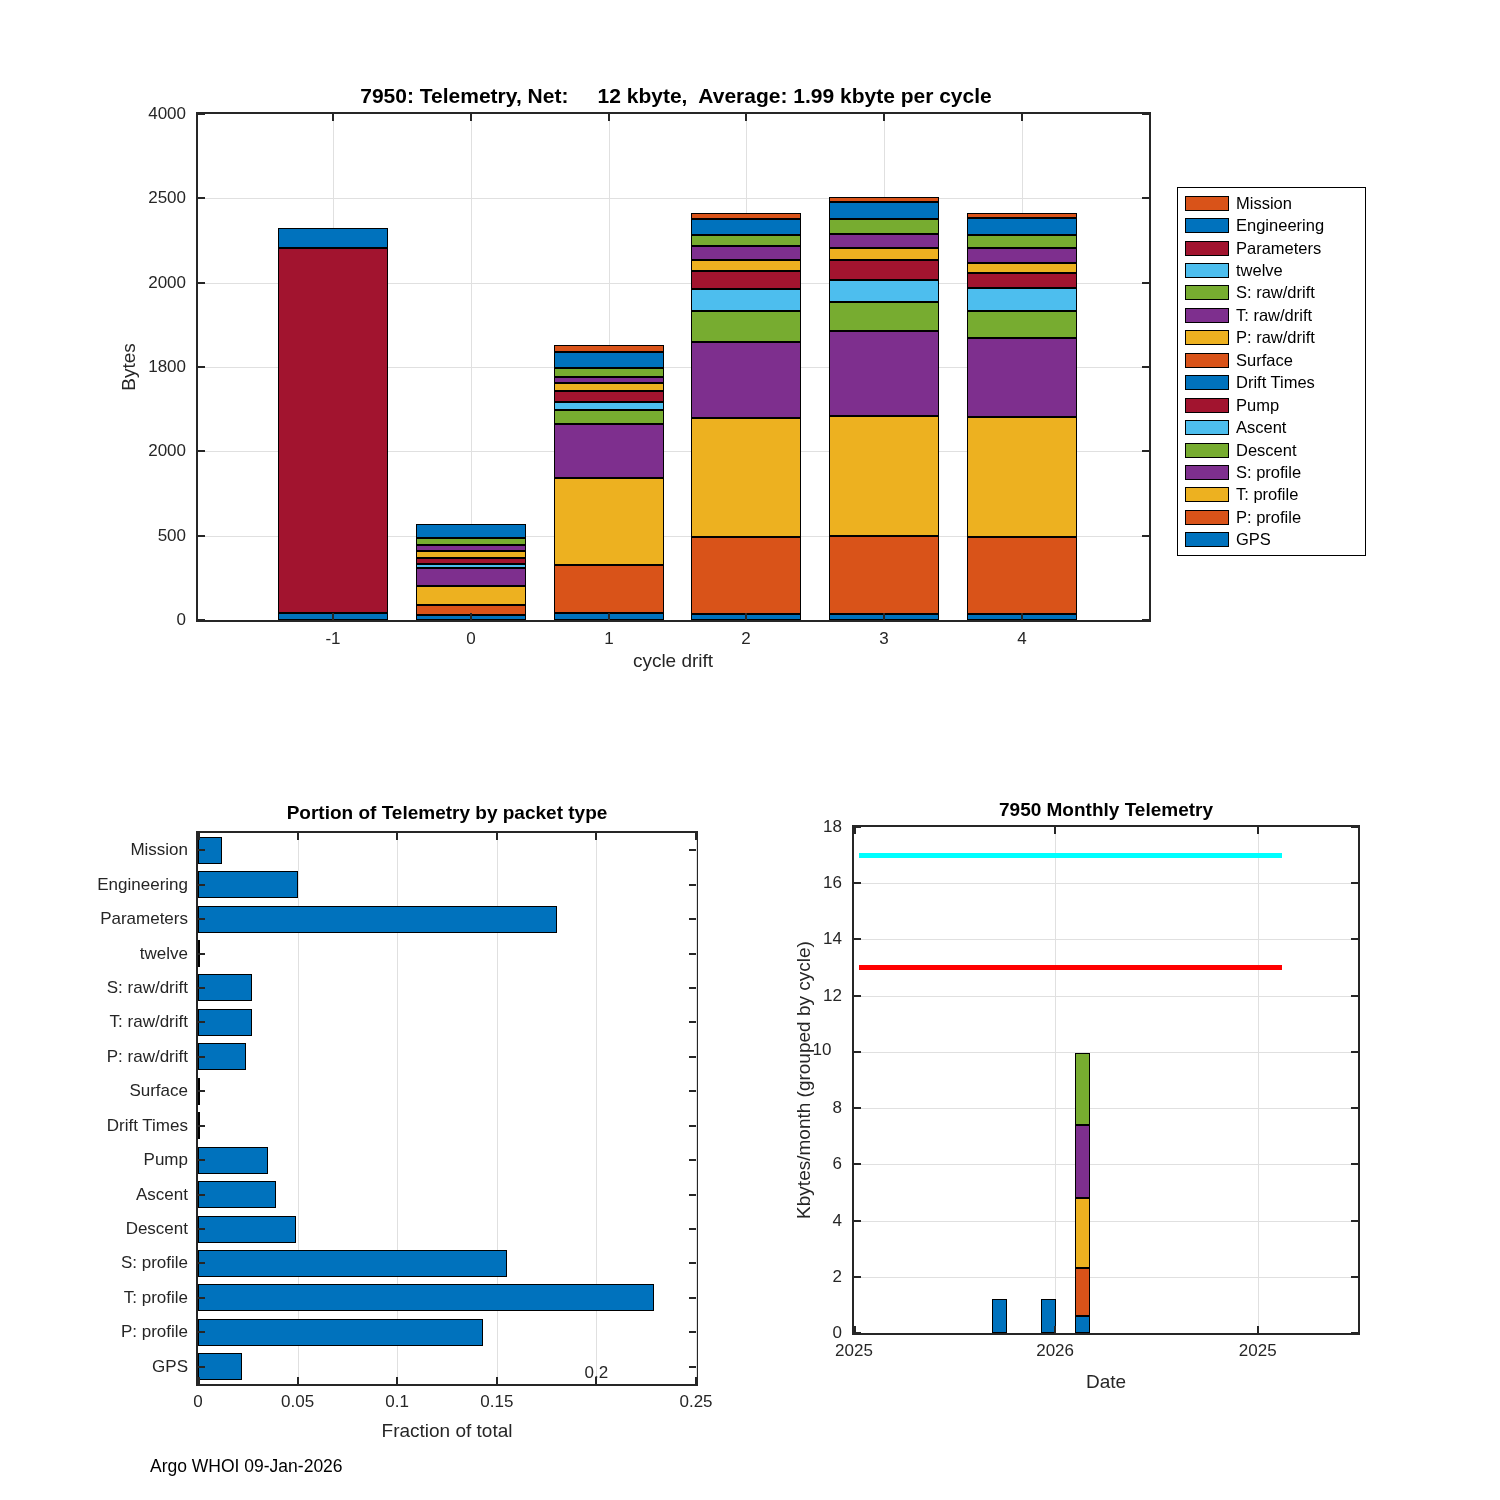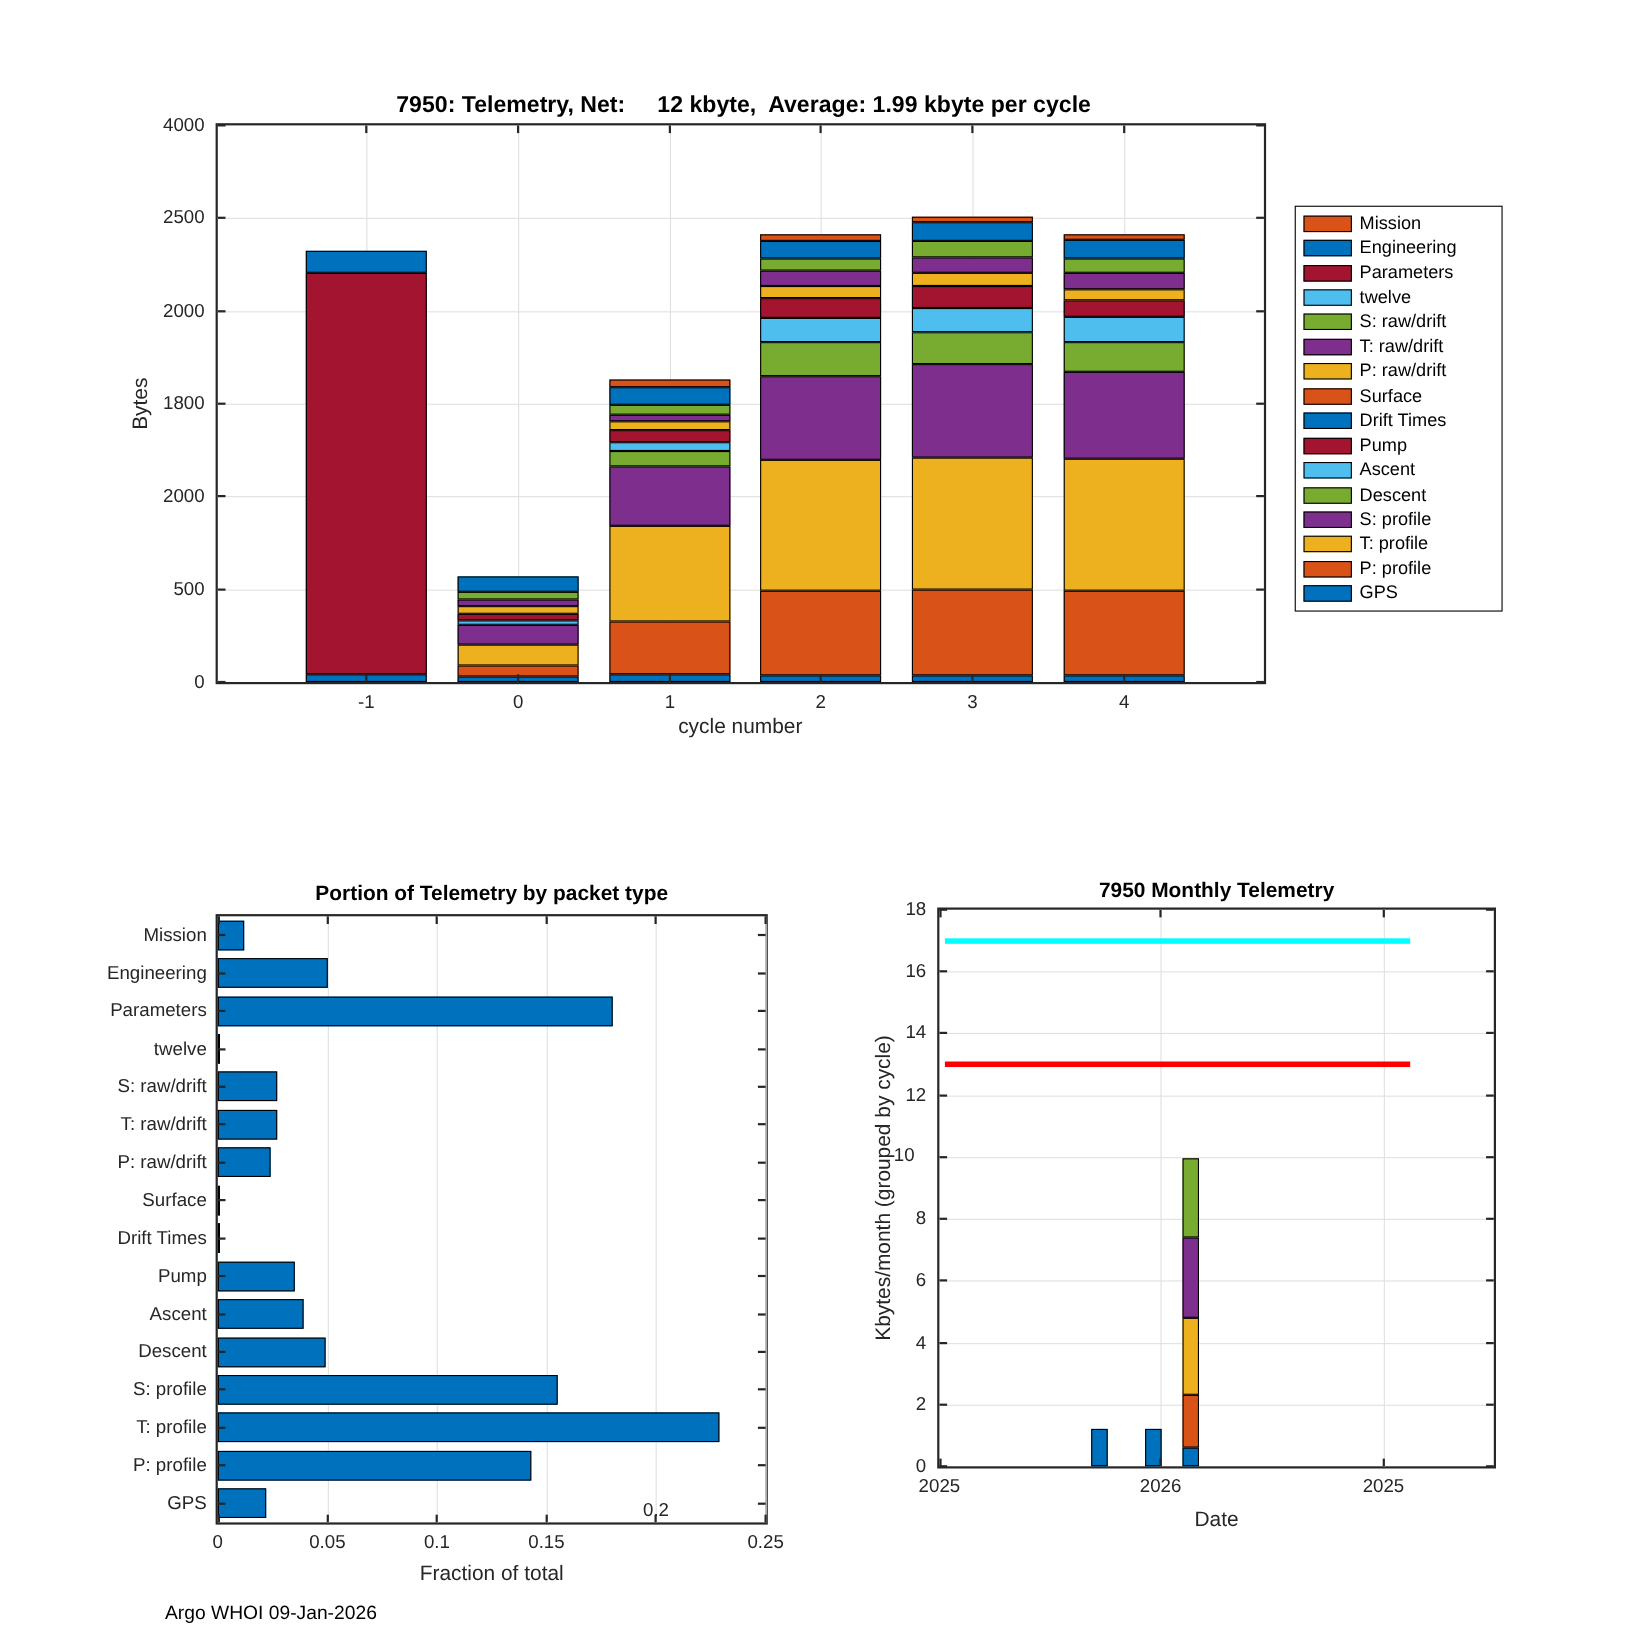--- a/index.html
+++ b/index.html
@@ -144,21 +144,21 @@
     <div class="tick" style="top: 0px; left: 272px; width: 2px; height: 7px;"></div>
     <div class="tick" style="bottom: 0px; left: 410px; width: 2px; height: 7px;"></div>
     <div class="tick" style="top: 0px; left: 410px; width: 2px; height: 7px;"></div>
     <div class="tick" style="bottom: 0px; left: 547px; width: 2px; height: 7px;"></div>
     <div class="tick" style="top: 0px; left: 547px; width: 2px; height: 7px;"></div>
     <div class="tick" style="bottom: 0px; left: 685px; width: 2px; height: 7px;"></div>
     <div class="tick" style="top: 0px; left: 685px; width: 2px; height: 7px;"></div>
     <div class="tick" style="bottom: 0px; left: 823px; width: 2px; height: 7px;"></div>
     <div class="tick" style="top: 0px; left: 823px; width: 2px; height: 7px;"></div>
   </div>
-<div class="axis-label xlab" id="xlabel-top">cycle number</div>
+<div class="axis-label xlab" id="xlabel-top">cycle drift</div>
 <div class="legend-box" id="legend-box">
     <div class="legend-item">
       <div class="legend-swatch" style="background: rgb(217, 83, 25);"></div>
       <div class="legend-label">Mission</div>
     </div>
     <div class="legend-item">
       <div class="legend-swatch" style="background: rgb(0, 114, 189);"></div>
       <div class="legend-label">Engineering</div>
     </div>
     <div class="legend-item">

